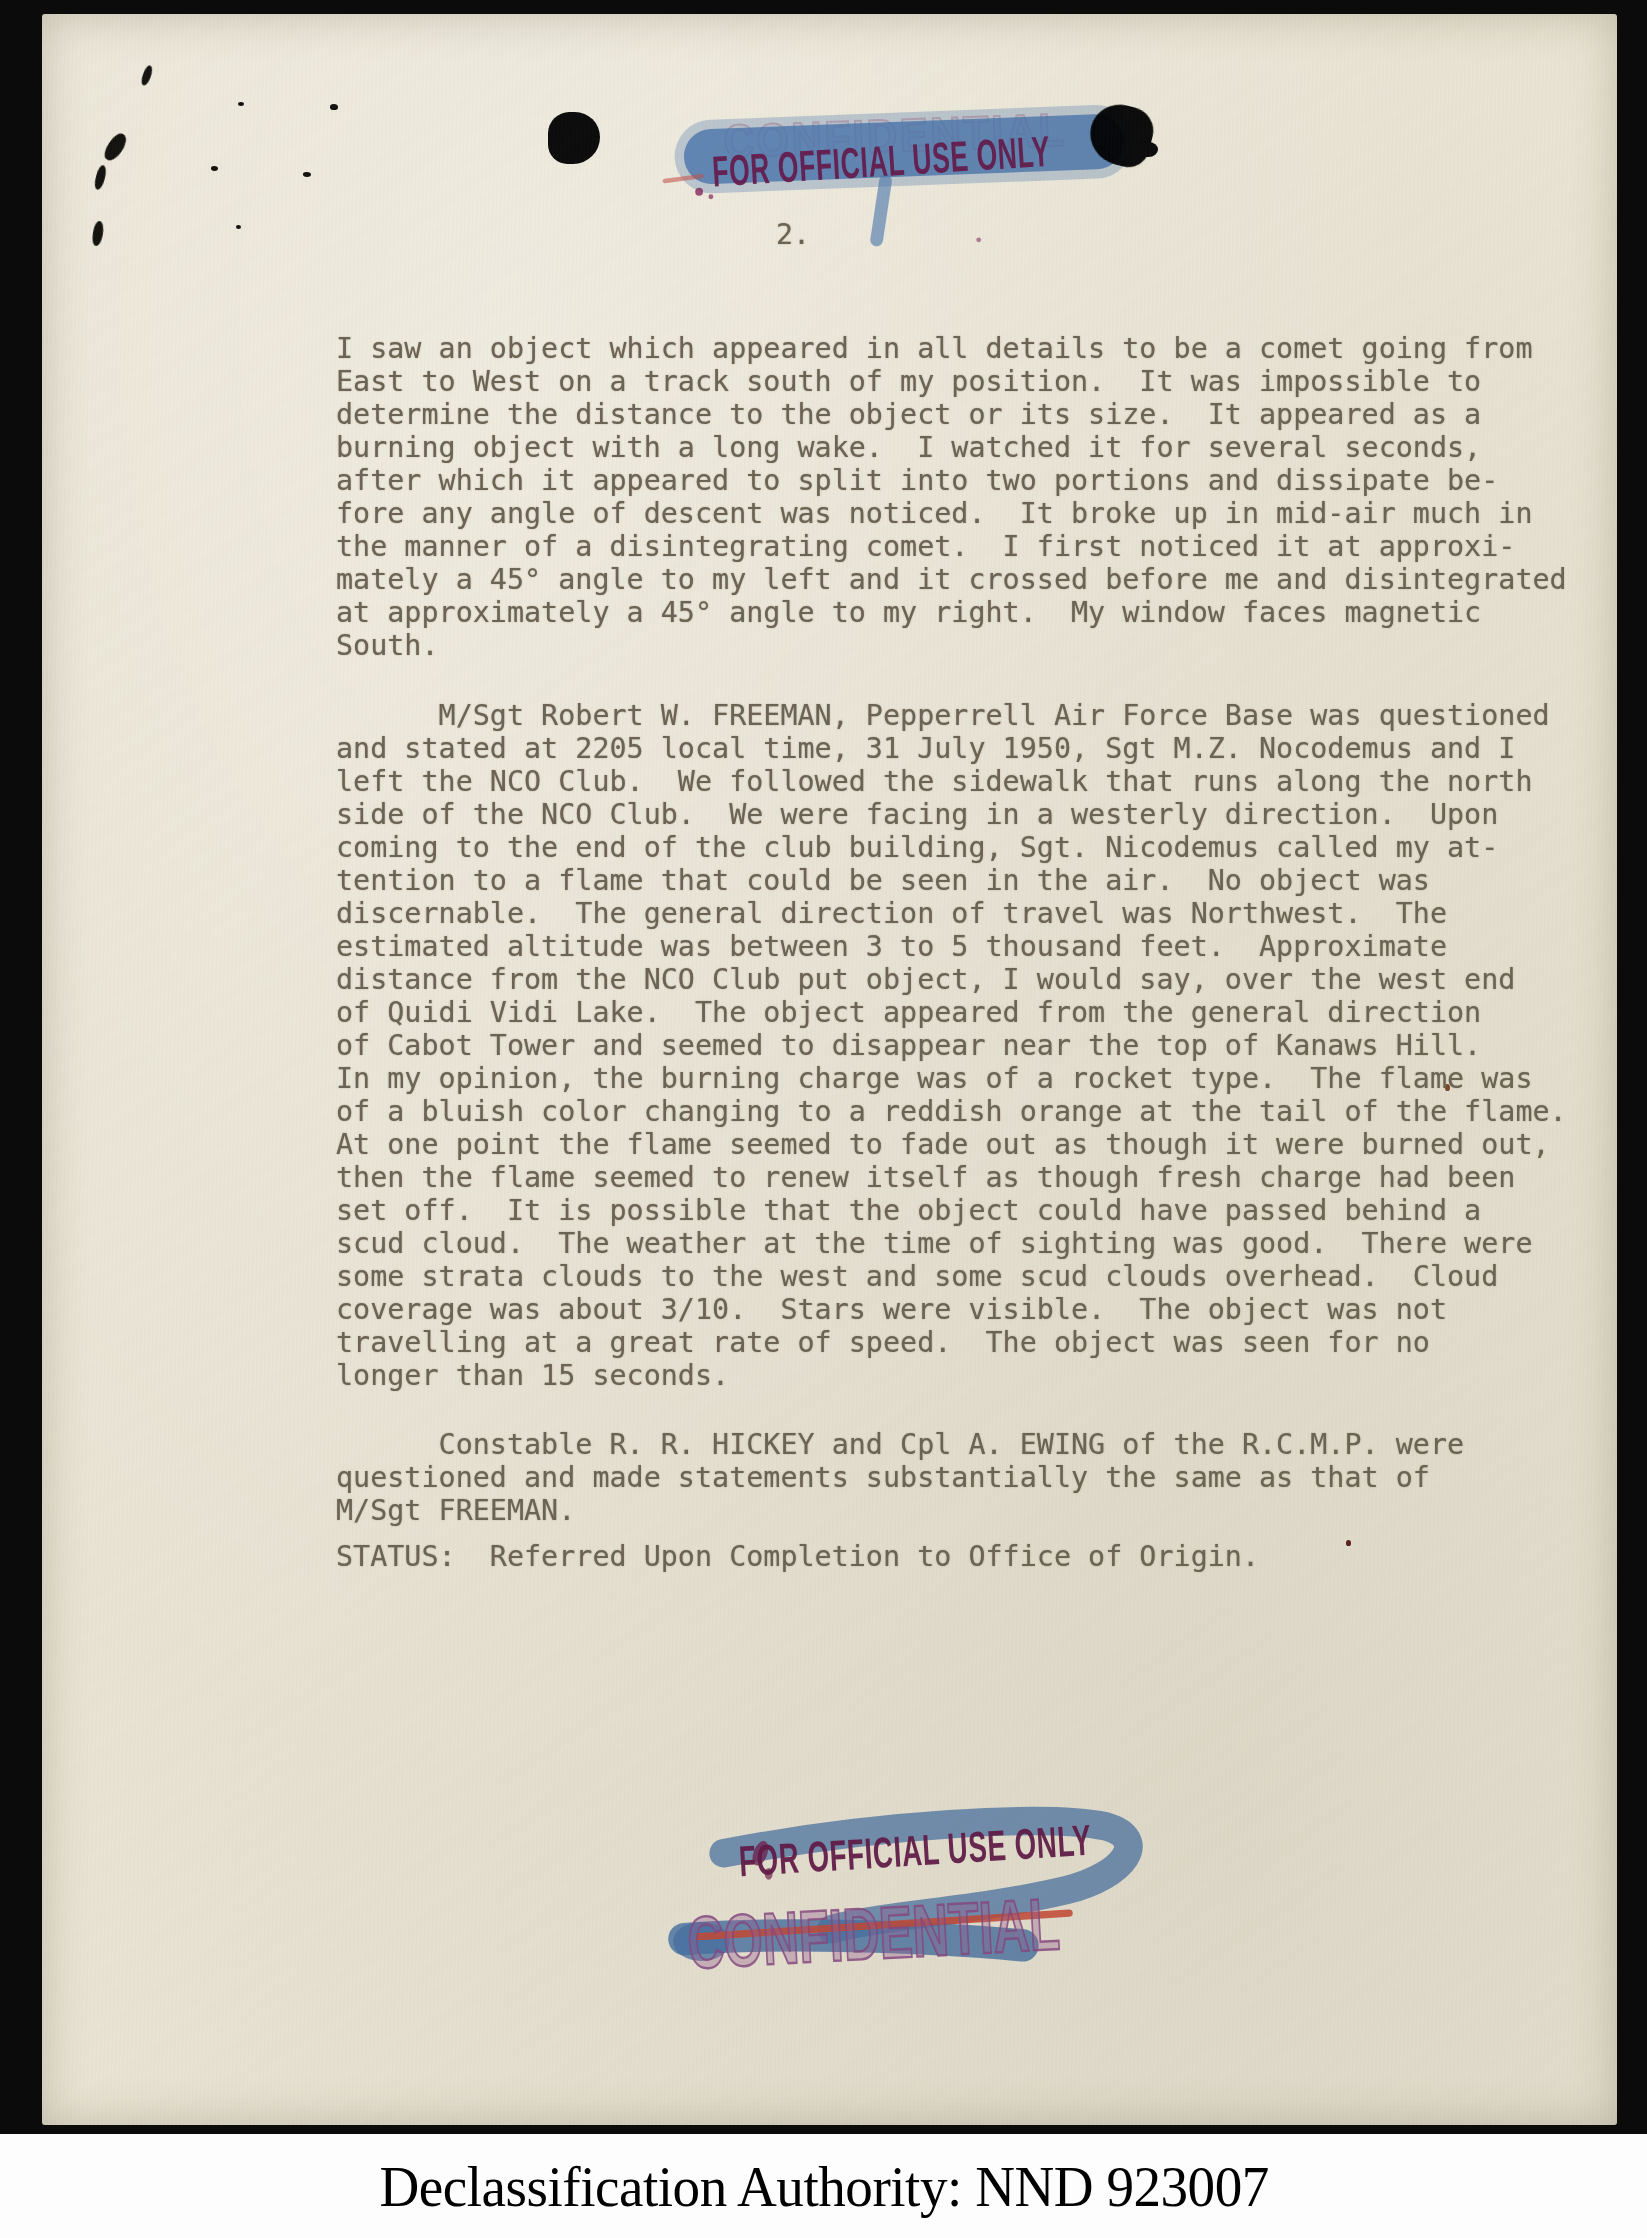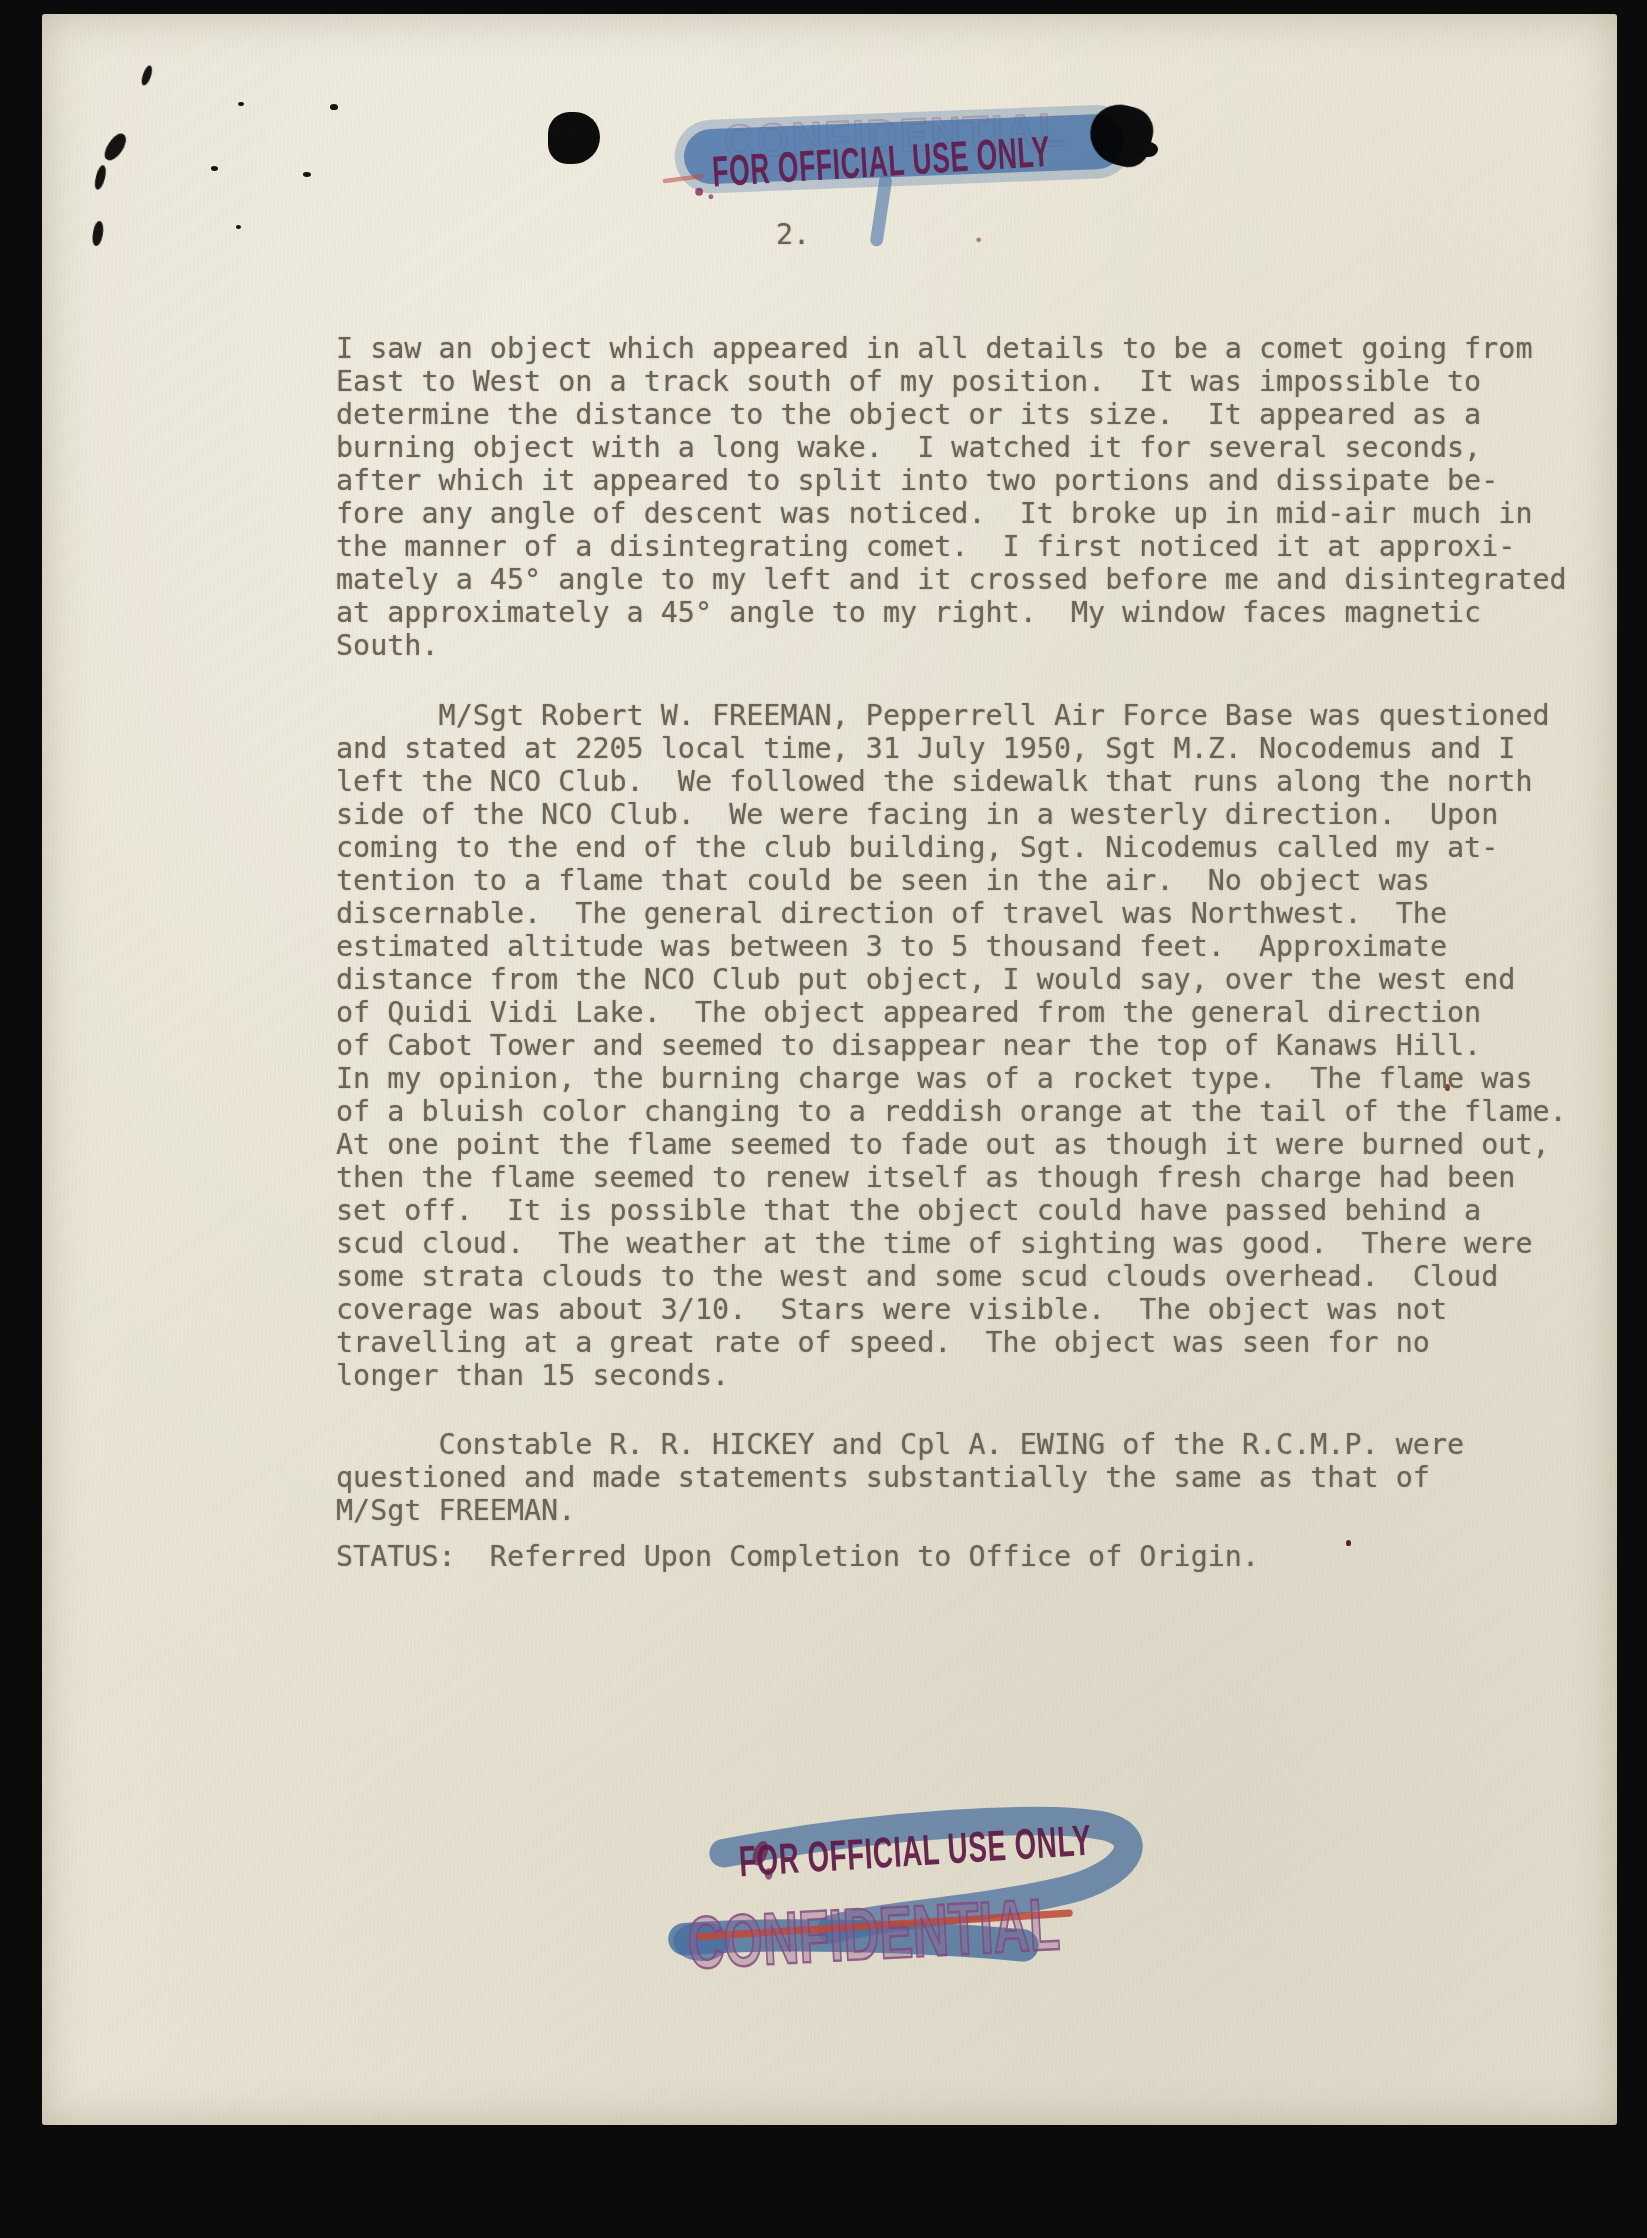--- a/index.html
+++ b/index.html
@@ -123,14 +123,17 @@
       <path d="M 60,345 C 250,330 560,340 750,358" stroke="#4d7fc6" stroke-width="66" stroke-linecap="round" fill="none" opacity="0.8"></path>
       <ellipse cx="95" cy="350" rx="58" ry="40" fill="#4d7fc6" opacity="0.75"></ellipse>
       <ellipse cx="215" cy="170" rx="14" ry="26" fill="#7a2b63" opacity="0.8" transform="rotate(20 215 170)"></ellipse>
       <ellipse cx="232" cy="212" rx="8" ry="12" fill="#7a2b63" opacity="0.7"></ellipse>
       <text class="fouo-text" x="172" y="195" font-size="88" textLength="720" lengthAdjust="spacingAndGlyphs" transform="rotate(-3.5 530 180)">FOR OFFICIAL USE ONLY</text>
       <path d="M 90,340 L 845,292" stroke="#dd5240" stroke-width="15" stroke-linecap="round" fill="none" opacity="0.85"></path>
       <text class="conf-text" x="67" y="385" font-size="150" textLength="760" lengthAdjust="spacingAndGlyphs" transform="rotate(-3 450 350)">CONFIDENTIAL</text>
     </svg>
   </div>
 
+  <div class="footer-bar">
+    <span class="footer-text">Declassification Authority: NND 923007</span>
+  </div>
 </div>
 
 
 </body></html>

